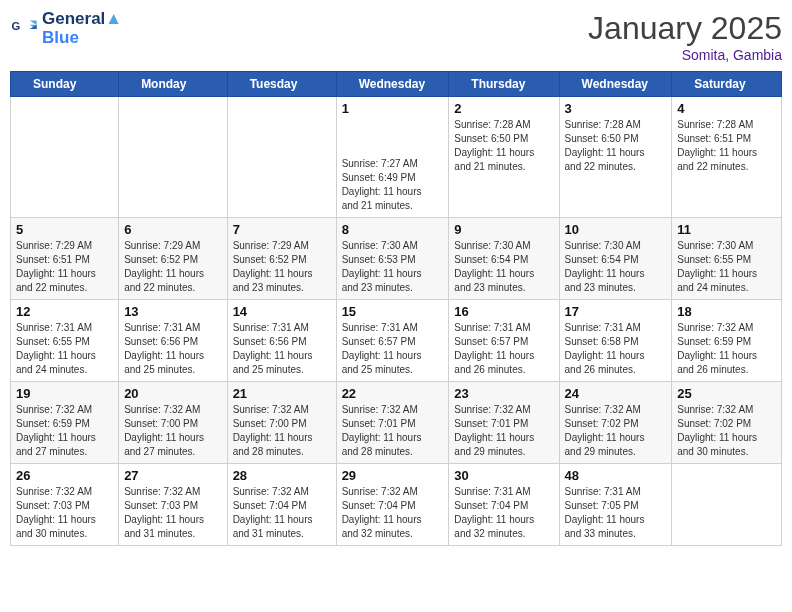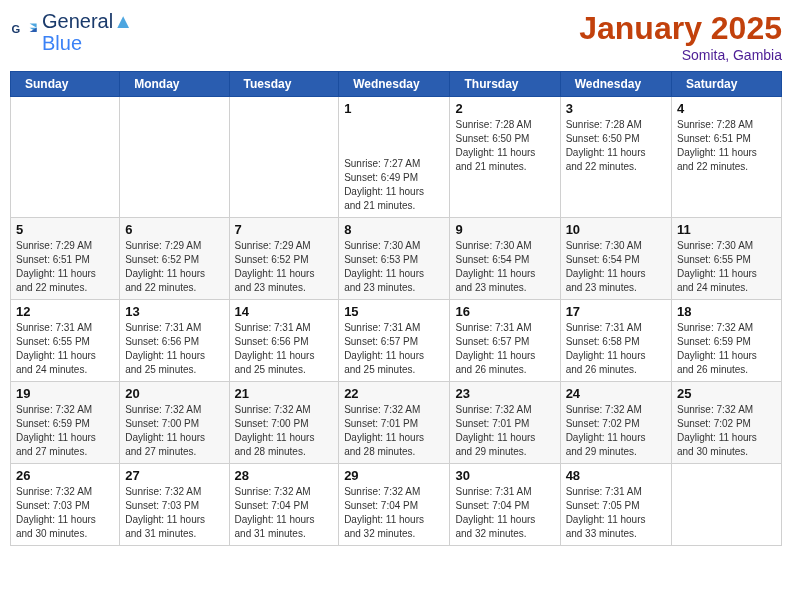--- a/index.html
+++ b/index.html
@@ -28,38 +28,38 @@
     .logo-icon {
       width: 28px;
       height: 28px;
       margin-right: 4px;
     }
     .title-block {
       text-align: right;
     }
     .month-title {
       font-size: 32px;
-      font-weight: bold;
-      color: #c2410c;
+      font-weight: normal;
+      color: #404040;
     }
     .location {
       font-size: 14px;
       color: #4c1d95;
     }
     .calendar {
       width: 100%;
       border-collapse: collapse;
       border: 1px solid #ccc;
     }
     .calendar th {
       background: #2a5db0;
       color: #fff;
       font-size: 12px;
       font-weight: bold;
-      padding: 5px 14px;
+      padding: 5px 22px;
       text-align: left;
       border: 1px solid #1a4d9f;
     }
     .calendar td {
       vertical-align: top;
       border: 1px solid #d0d0d0;
       padding: 4px 5px;
       width: 113px;
       min-height: 80px;
       font-size: 10px;
@@ -92,21 +92,21 @@
   <div class="header">
     <div class="logo">
       <svg class="logo-icon" viewBox="0 0 40 40">
         <rect x="0" y="0" width="40" height="40" fill="none"></rect>
         <text x="2" y="22" font-size="16" font-weight="bold" fill="#1a3a6b">G</text>
         <polygon points="28,8 38,14 38,8" fill="#4da6e0"></polygon>
         <polygon points="28,14 38,14 38,20" fill="#4da6e0"></polygon>
         <polygon points="28,20 38,14 38,20" fill="#2a5db0"></polygon>
       </svg>
       <div>
-        <div style="font-size:20px;font-weight:normal;color:#1a3a6b;line-height:1.1">
+        <div style="font-size:17px;font-weight:bold;color:#1a3a6b;line-height:1.1">
           <span style="color:#1a3a6b">General</span><span style="color:#4da6e0">▲</span><br>
           <span style="color:#3b82f6">Blue</span>
         </div>
       </div>
     </div>
     <div class="title-block">
       <div class="month-title">January 2025</div>
       <div class="location">Somita, Gambia</div>
     </div>
   </div>

